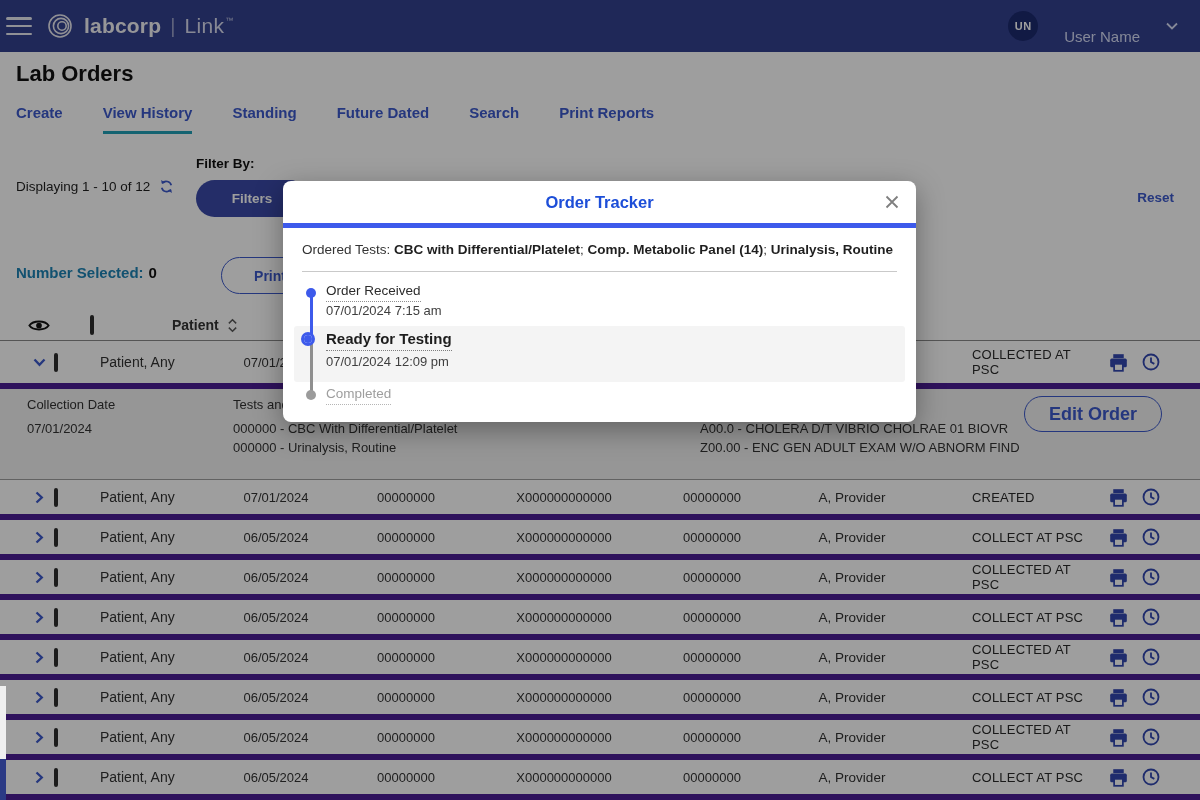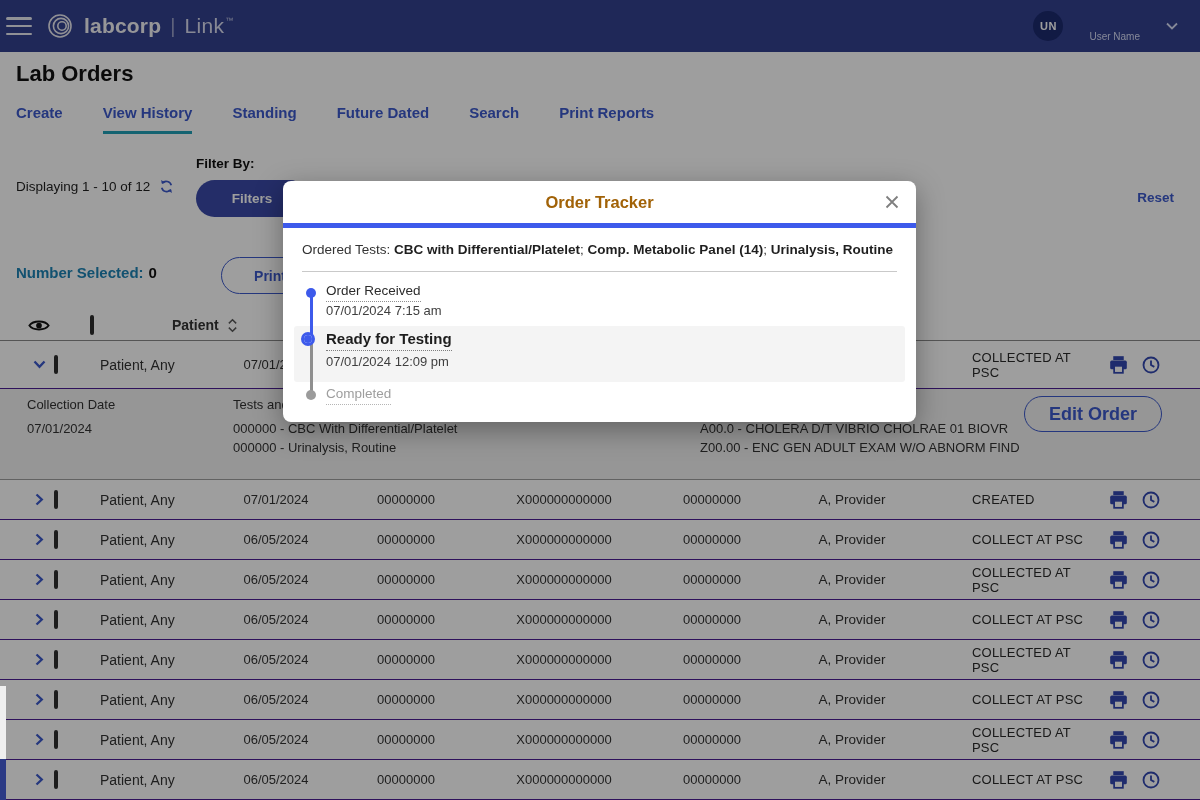--- a/index.html
+++ b/index.html
@@ -11,41 +11,41 @@
   .hamburger { width:26px; height:18px; margin-left:6px; display:flex; flex-direction:column; justify-content:space-between; cursor:pointer; }
   .hamburger span { display:block; height:2.5px; background:#e8eaf2; border-radius:2px; }
   .logo-group { display:flex; align-items:center; margin-left:14px; }
   .logo-mark { margin-right:8px; display:block; }
   .brand-text { font-size:21px; font-weight:700; color:#f2f2f6; letter-spacing:0.2px; }
   .brand-sep { font-size:20px; color:#9aa2c9; margin:0 9px; font-weight:300; }
   .brand-product { font-size:21px; font-weight:400; color:#d9dcef; letter-spacing:0.3px; }
   .brand-tm { font-size:8px; color:#c2c7e2; vertical-align:top; position:relative; top:-6px; left:1px; }
   .user-group { margin-left:auto; margin-right:22px; display:flex; align-items:center; gap:26px; cursor:pointer; }
   .avatar { width:30px; height:30px; border-radius:50%; background:#1C2A6E; color:#fff; font-size:11px; font-weight:700; display:flex; align-items:center; justify-content:center; letter-spacing:0.5px; }
-  .user-name { font-size:10px; color:#d6dcf5;margin-top:21px; }
+  .user-name { font-size:15px; color:#d6dcf5;margin-top:21px; }
 
   
   .page-title { position:absolute; left:16px; top:61px; font-size:22px; font-weight:700; color:#111; }
   .tabs { position:absolute; left:16px; top:104px; display:flex; gap:40px; }
   .tab { font-size:15px; font-weight:700; color:#3C59CB; padding-bottom:10px; border-bottom:3px solid transparent; cursor:pointer; white-space:nowrap; }
   .tab.active { border-bottom-color:#21A0B6; }
 
   .filter-by { position:absolute; left:196px; top:156px; font-size:13.5px; font-weight:700; color:#111; }
   .displaying { position:absolute; left:16px; top:178px; font-size:13.5px; color:#1f1f1f; display:flex; align-items:center; gap:8px; }
   .btn-filters { position:absolute; left:196px; top:180px; width:112px; height:37px; border:none; border-radius:19px; background:#3A4AA9; color:#fff; font-size:13.5px; font-weight:700; font-family:inherit; cursor:pointer; }
   .reset-link { position:absolute; right:26px; top:190px; font-size:13.5px; font-weight:700; color:#3C59CB; cursor:pointer; }
   .num-selected { position:absolute; left:16px; top:264px; font-size:15px; font-weight:700; color:#1D84B5; }
   .num-selected b { color:#111; margin-left:5px; }
   .btn-print { position:absolute; left:221px; top:257px; width:98px; height:37px; border:1.5px solid #3C59CB; border-radius:19px; background:transparent; color:#3C59CB; font-size:14px; font-weight:700; font-family:inherit; cursor:pointer; }
 
   
   .table { position:absolute; left:0; top:310px; width:1200px; }
   .trow { display:grid; grid-template-columns:30px 42px 124px 112px 148px 168px 128px 152px 168px 1fr; align-items:center; padding:0 24px; }
   .thead { height:31px; border-bottom:1px solid #8a8a8a; font-weight:700; color:#111; font-size:14px;gap:36px; }
-  .row { height:40px; border-bottom:1px solid #4c1d95; background:#fff; font-size:13px; color:#333; }
+  .row { height:40px; border-bottom:6px solid #4c1d95; background:#fff; font-size:13px; color:#333; }
   .row.first { height:48px; }
   .c-patient { font-size:14px; color:#333; padding-left:4px; }
   .thead .c-patient { display:flex; align-items:center; gap:8px; padding-left:4px; }
   .c-created, .c-order, .c-req, .c-acct, .c-prov { text-align:center; }
   .thead .c-created { text-align:left; padding-left:12px; }
   .c-prov { font-size:13.5px; }
   .c-status { padding-left:44px; font-size:13px; color:#2b2b2b; letter-spacing:0.2px; }
   .thead .c-status { font-size:14px; color:#111; }
   .c-actions { display:flex; align-items:center; gap:12px; padding-left:12px; }
   .thead .c-actions { font-size:14px; color:#111; }
@@ -62,21 +62,21 @@
   .detail .line { line-height:18.5px; }
   .btn-edit { position:absolute; right:38px; top:7px; height:36px; padding:0 24px; border:1.5px solid #3C59CB; border-radius:18px; background:transparent; color:#3C59CB; font-size:18px; font-weight:700; font-family:inherit; cursor:pointer; }
 
   
   .backdrop { position:absolute; inset:0; background:rgba(0,0,0,0.38); z-index:40; }
   .edge-strip-white { position:absolute; left:0; top:686px; width:6px; height:73px; background:#efefef; z-index:45; }
   .edge-strip-blue { position:absolute; left:0; top:759px; width:6px; height:41px; background:#2B3A85; z-index:45; }
 
   .modal { position:absolute; left:283px; top:181px; width:633px; height:241px; background:#fff; border-radius:8px; z-index:50; box-shadow:0 8px 28px rgba(0,0,0,0.35); overflow:hidden; }
   .modal-header { height:42px; position:relative; }
-  .modal-title { text-align:center; line-height:42px; font-size:16.5px; font-weight:700; color:#a16207; }
+  .modal-title { text-align:center; line-height:42px; font-size:16.5px; font-weight:700; color:#1d4ed8; }
   .modal-close { position:absolute; right:16px; top:13px; cursor:pointer; line-height:0; }
   .modal-bar { height:5px; background:#3D5AEB; }
   .modal-body { padding:0 19px; }
   .ordered-tests { margin-top:13px; font-size:13.5px; color:#333; line-height:18px; white-space:nowrap; overflow:hidden; }
   .ordered-tests b { color:#1f1f1f; }
   .modal-divider { border:none; border-top:1px solid #c9c9c9; margin:12px 0 10px; }
 
   .timeline { position:relative; height:134px; }
   .tl-line { position:absolute; width:3px; left:7.5px; z-index:1; }
   .tl-line.blue { top:11px; height:49px; background:#3D5AEB; }

